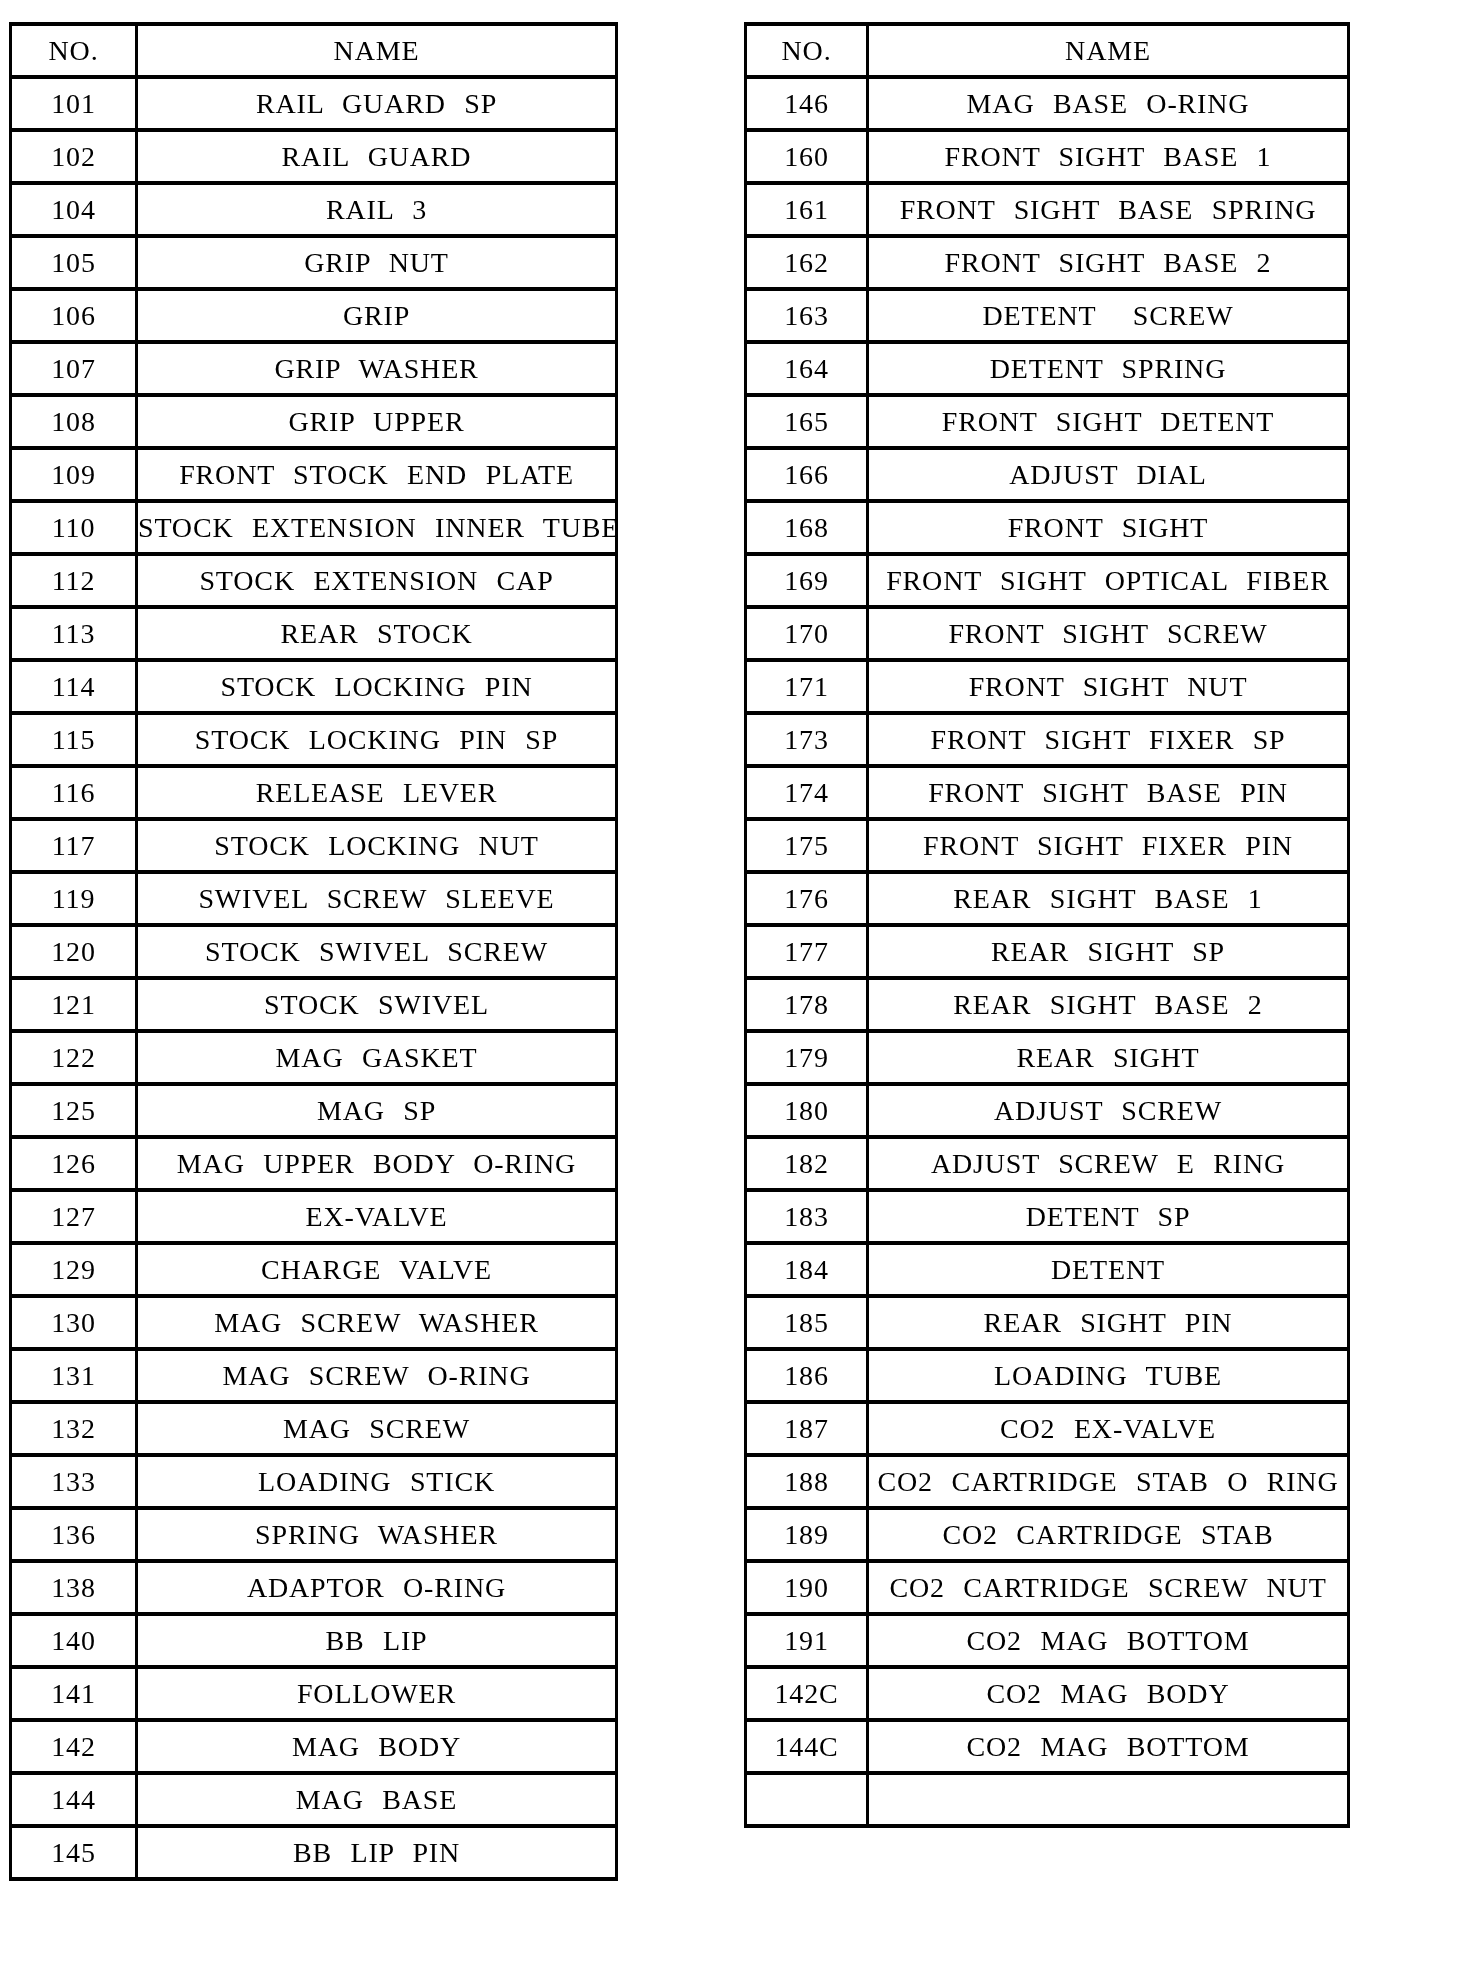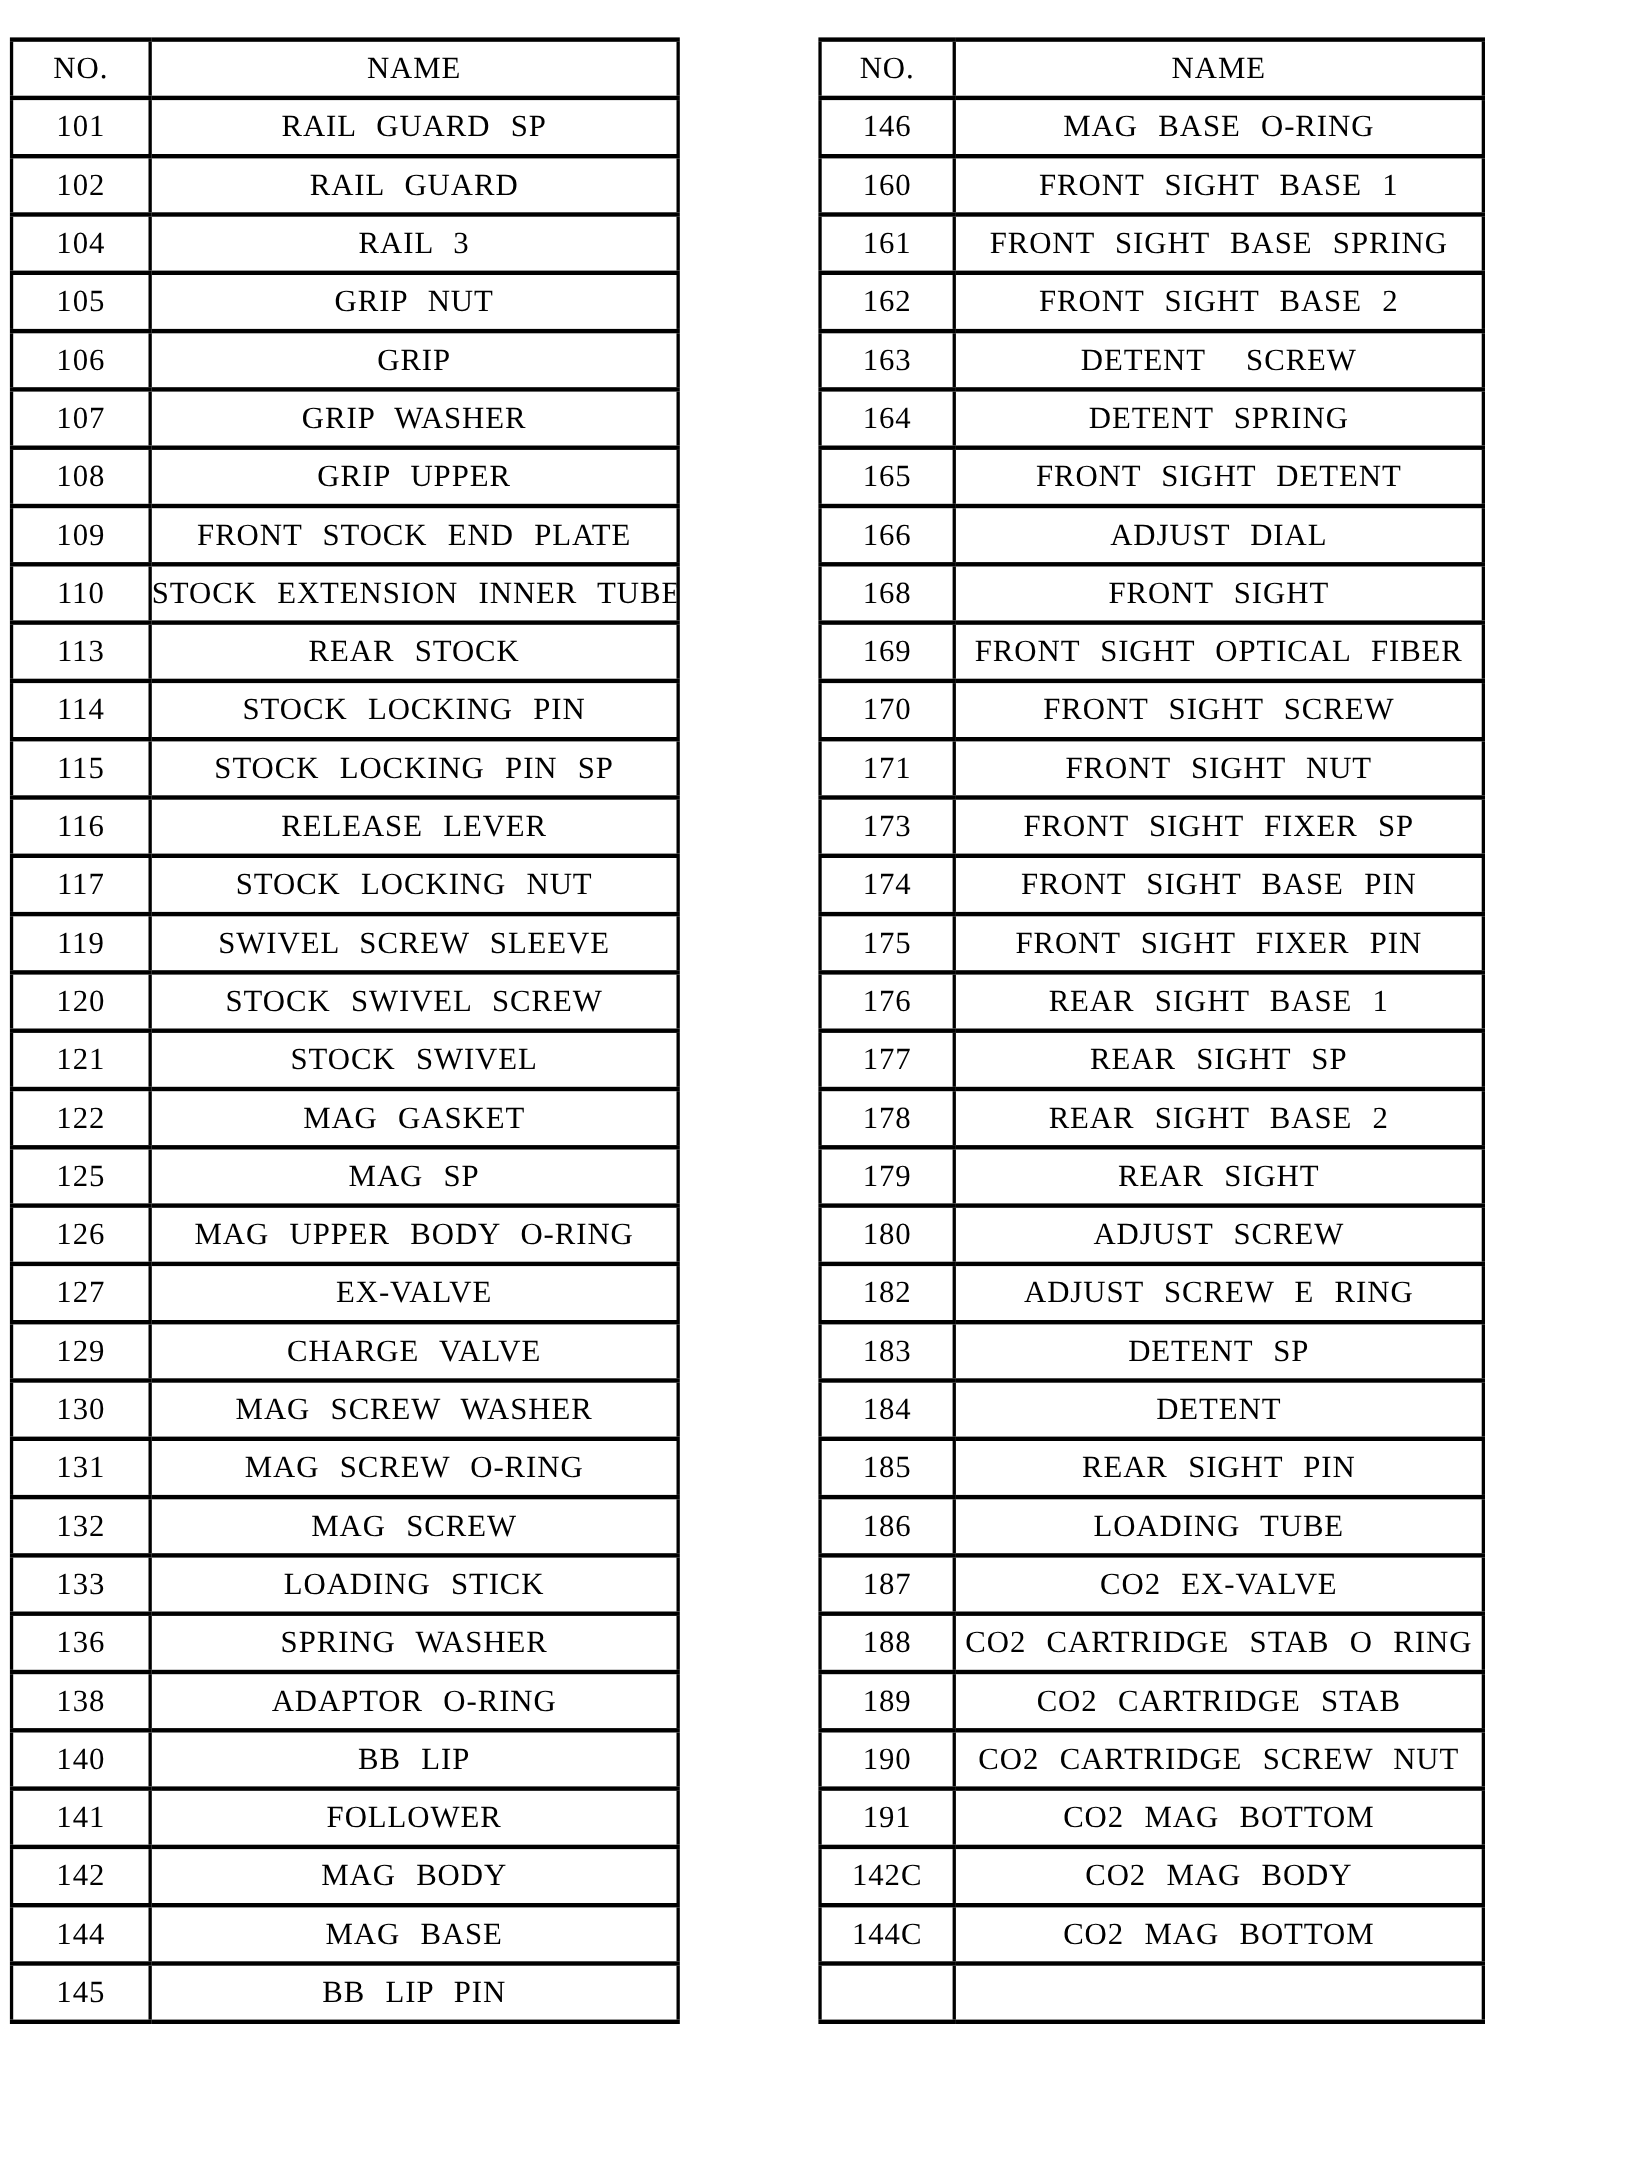--- a/index.html
+++ b/index.html
@@ -9,21 +9,21 @@
   }
   body {
     width: 1480px;
     height: 1968px;
     position: relative;
     font-family: "Liberation Serif", serif;
     color: #000000;
   }
   table.parts-table {
     position: absolute;
-    top: 34px;
+    top: 22px;
     border-collapse: collapse;
     table-layout: fixed;
     background: #ffffff;
   }
   #table-left  { left: 9px;   width: 606px; }
   #table-right { left: 744px; width: 603px; }
   table.parts-table th,
   table.parts-table td {
     border: 3px solid #000000;
     border-top-width: 4px;
@@ -89,20 +89,24 @@
       </tr>
       <tr>
         <td>109</td>
         <td>FRONT STOCK END PLATE</td>
       </tr>
       <tr>
         <td>110</td>
         <td>STOCK EXTENSION INNER TUBE</td>
       </tr>
       <tr>
+        <td>112</td>
+        <td>STOCK EXTENSION CAP</td>
+      </tr>
+      <tr>
         <td>113</td>
         <td>REAR STOCK</td>
       </tr>
       <tr>
         <td>114</td>
         <td>STOCK LOCKING PIN</td>
       </tr>
       <tr>
         <td>115</td>
         <td>STOCK LOCKING PIN SP</td>

